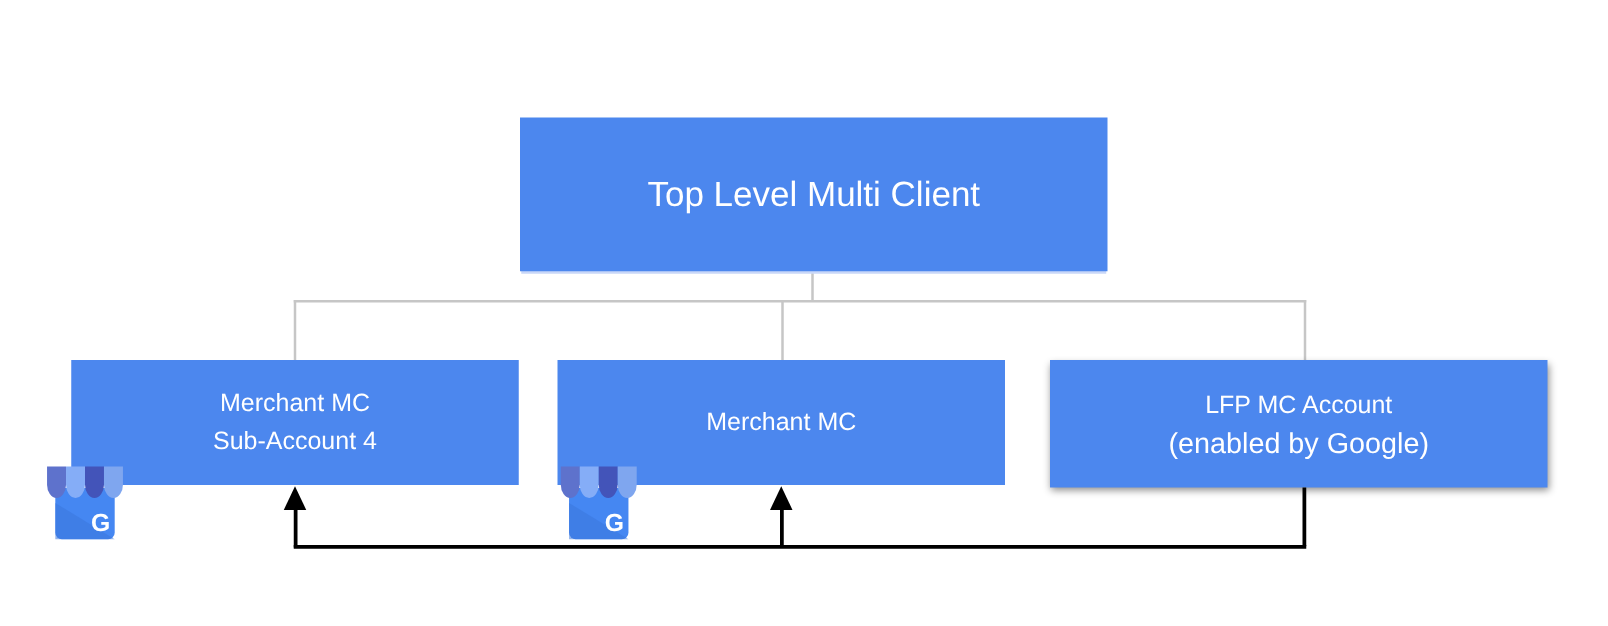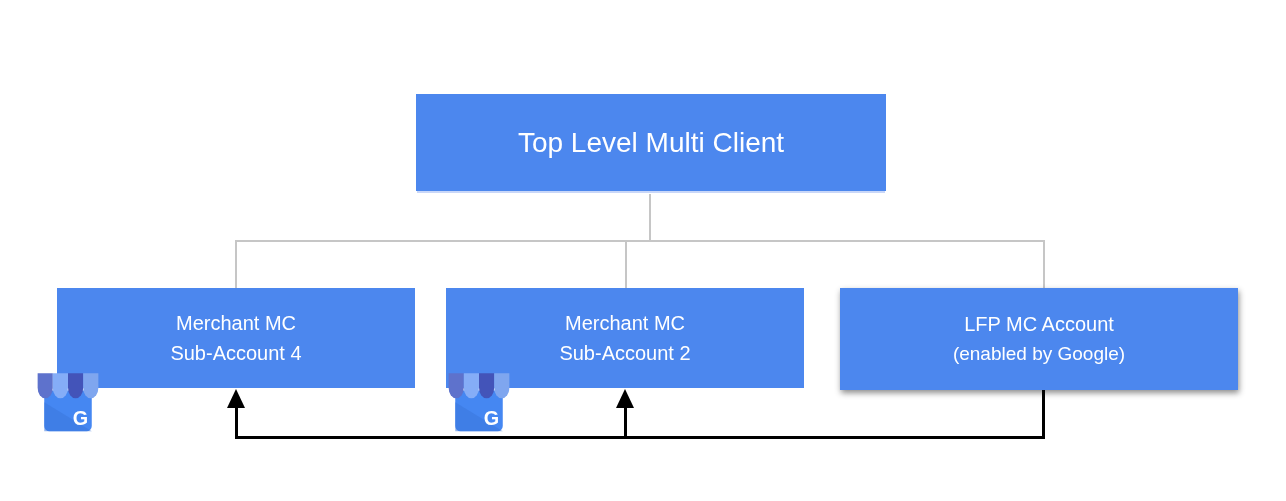--- a/index.html
+++ b/index.html
@@ -12,27 +12,27 @@
   html,body{margin:0;padding:0;background:#ffffff;}
   .canvas{
     position:relative;width:1286px;height:501px;background:#ffffff;
     font-family:"Liberation Sans","DejaVu Sans",sans-serif;overflow:hidden;
   }
   .node{
     position:absolute;background:var(--box-blue);color:var(--box-text);
     display:flex;flex-direction:column;justify-content:center;align-items:center;
     text-align:center;z-index:1;
   }
-  .node-root{left:416px;top:94px;width:470px;height:97px;font-size:28px;line-height:41px;
+  .node-root{left:416px;top:94px;width:470px;height:123px;font-size:28px;line-height:41px;
     box-shadow:0 3px 0 -1px var(--top-box-edge);}
   .node-child{font-size:20px;line-height:30px;}
   .node-c1{left:57px;top:288px;width:358px;height:100px;}
   .node-c2{left:446px;top:288px;width:358px;height:100px;}
   .node-c3{left:840px;top:288px;width:398px;height:102px;box-shadow:1px 3px 6px rgba(0,0,0,0.45);}
-  .node-c3 .line2{font-size:19px;}
+  .node-c3 .line2{font-size:23px;}
   .gline{position:absolute;background:var(--gray-line);z-index:0;}
   .g-v-top{left:649px;top:194px;width:2px;height:47px;}
   .g-h{left:235px;top:240px;width:810px;height:2px;}
   .g-v-left{left:235px;top:240px;width:2px;height:48px;}
   .g-v-mid{left:625px;top:240px;width:2px;height:48px;}
   .g-v-right{left:1043px;top:240px;width:2px;height:48px;}
   .bline{position:absolute;background:var(--black-line);z-index:2;}
   .b-v-right{left:1042px;top:390px;width:3px;height:47px;}
   .b-h{left:235px;top:436px;width:810px;height:3px;}
   .b-v-1{left:235px;top:405px;width:3px;height:33px;}
@@ -70,21 +70,20 @@
     <div class="line1">Top Level Multi Client</div>
   </div>
 
   <div class="node node-child node-c1">
     <div class="line1">Merchant MC</div>
     <div class="line2">Sub-Account 4</div>
   </div>
 
   <div class="node node-child node-c2">
     <div class="line1">Merchant MC</div>
-    <div class="line2">Sub-Account 2</div>
   </div>
 
   <div class="node node-child node-c3">
     <div class="line1">LFP MC Account</div>
     <div class="line2">(enabled by Google)</div>
   </div>
 
   <svg class="gmb-icon gmb-1" viewBox="0 0 100 100">
     <rect x="14" y="34" width="72" height="62" rx="8" fill="#4587F2"></rect>
     <polygon points="14,52 86,96 14,96" opacity="0.55" fill="#3B76DD"></polygon>

